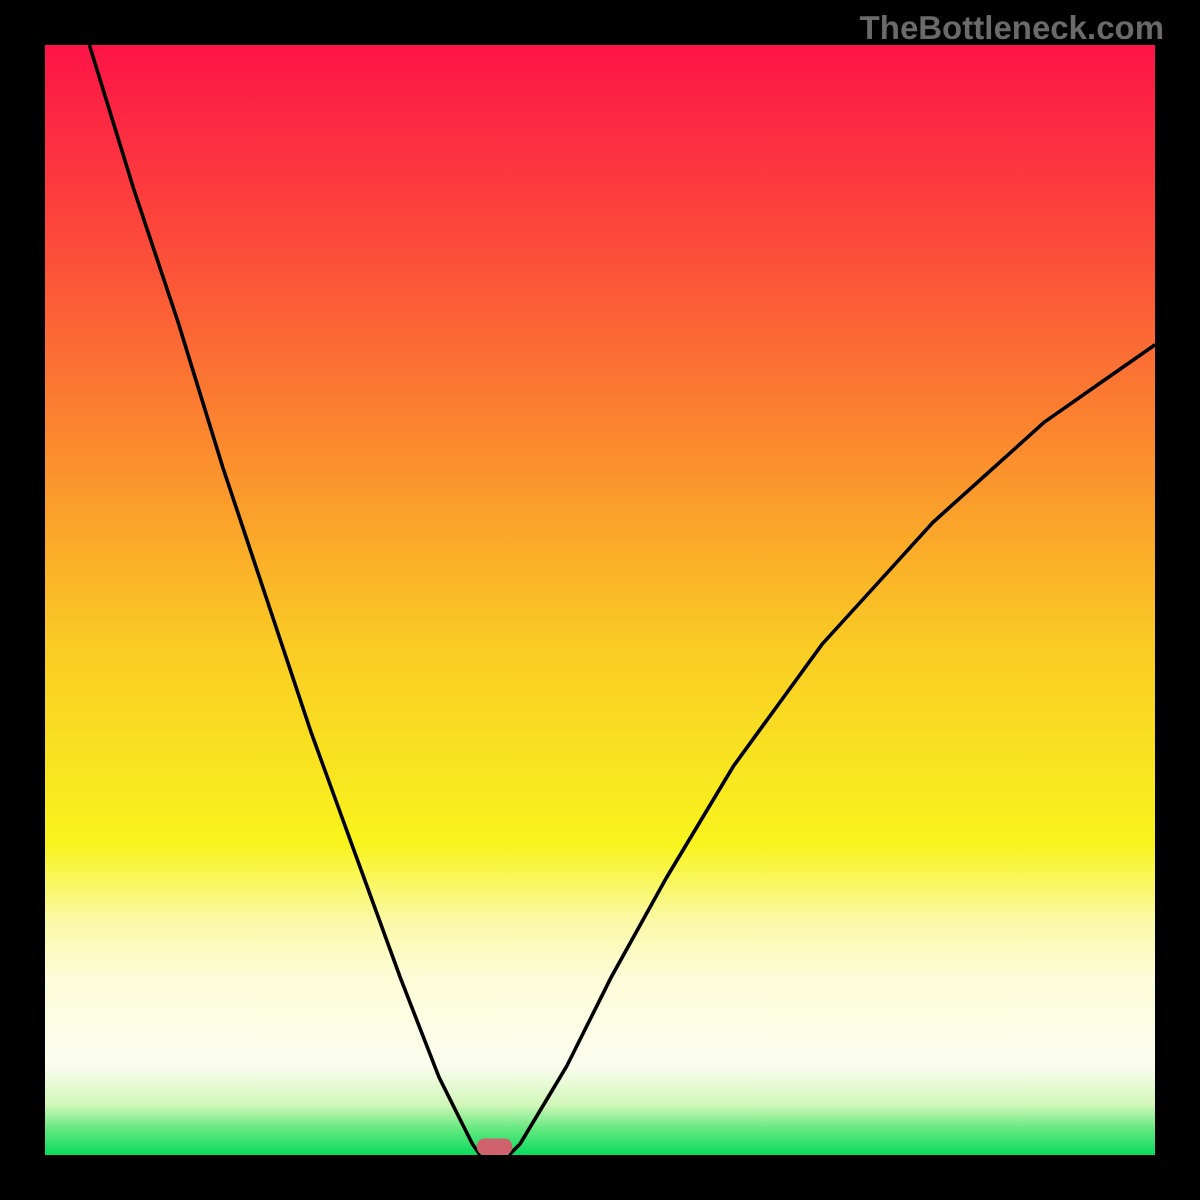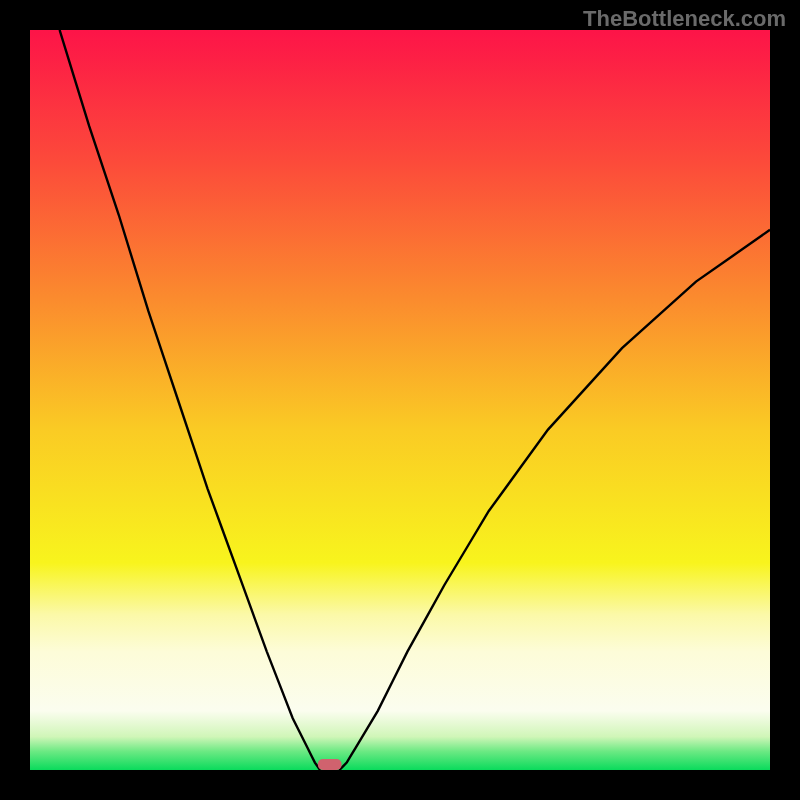--- a/index.html
+++ b/index.html
@@ -7,21 +7,21 @@
     padding: 0;
     width: 800px;
     height: 800px;
     background: #000;
     position: relative;
     overflow: hidden;
   }
   .watermark {
     position: absolute;
     top: 6px;
-    right: 14px;
+    right: 24px;
     font-family: Arial, Helvetica, sans-serif;
     font-size: 22px;
     font-weight: bold;
     color: #6a6a6a;
     z-index: 10;
   }
   .plot-area {
     position: absolute;
     left: 30px;
     top: 30px;

